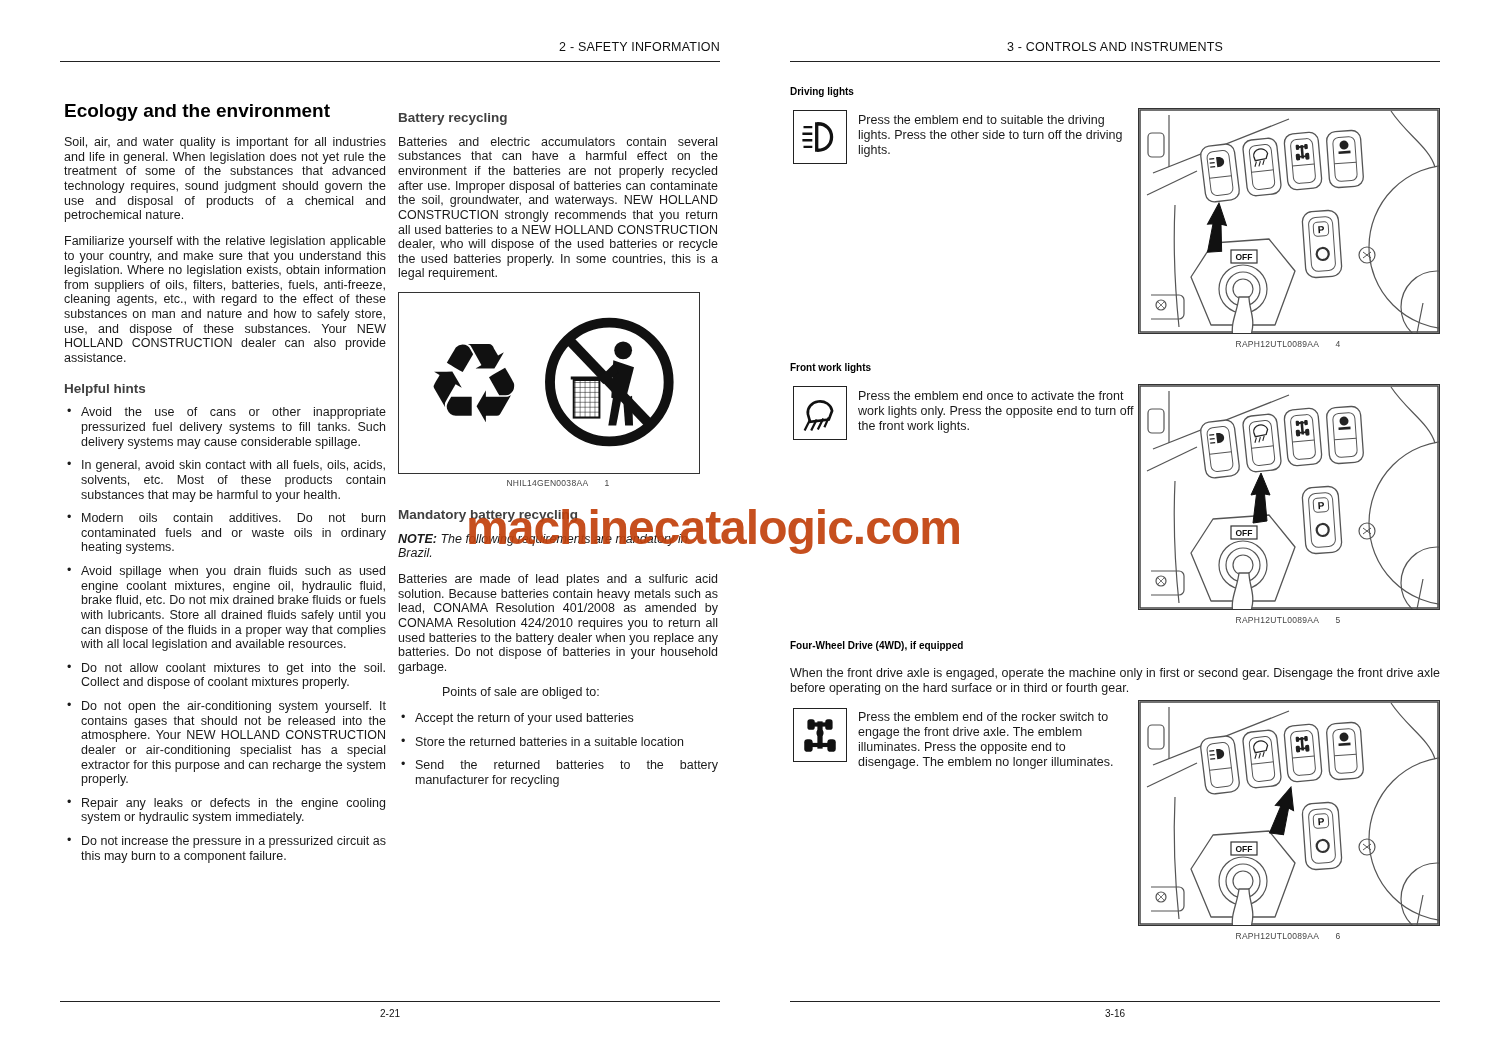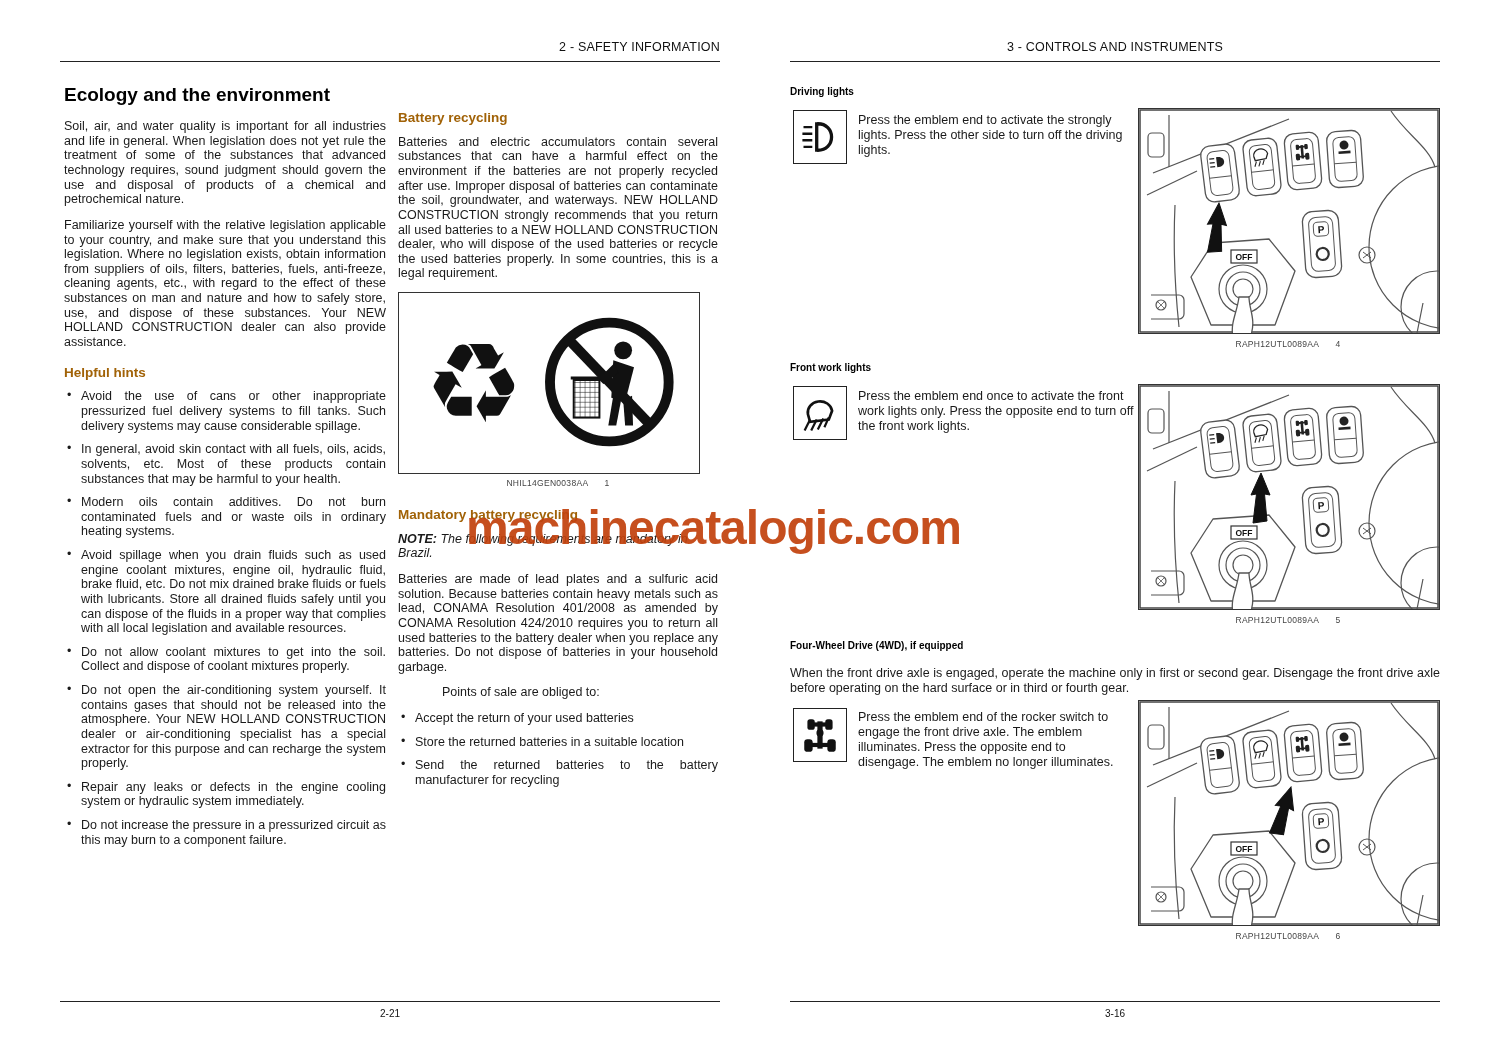--- a/index.html
+++ b/index.html
@@ -4,21 +4,21 @@
 <style>
   html,body{margin:0;padding:0;background:#fff;}
   body{width:1500px;height:1060px;position:relative;font-family:"Liberation Sans",sans-serif;color:#1a1a1a;overflow:hidden;}
   .abs{position:absolute;}
   .runhead{top:40px;font-size:12.5px;letter-spacing:.2px;text-align:center;color:#111;}
   .hrule{height:1px;background:#222;}
   .footline{top:1001px;}
   .pagenum{top:1008px;font-size:10px;text-align:center;color:#111;}
   .col{line-height:1.17;font-size:12.5px;}
   h1.title{font-size:19px;font-weight:bold;margin:0 0 13px 0;color:#000;}
-  h2.sec{font-size:13.5px;font-weight:bold;margin:15px 0 9px 0;color:#a16207;}
+  h2.sec{font-size:13.5px;font-weight:bold;margin:15px 0 9px 0;color:#404040;}
   h2.sec.first{margin-top:0;}
   p.body{margin:0 0 11px 0;text-align:justify;}
   p.body.nojust{text-align:left;margin-left:44px;}
   ul.hints{margin:0;padding:0;list-style:none;}
   ul.hints li{position:relative;padding-left:17px;margin-bottom:9px;text-align:justify;}
   ul.hints li::before{content:"\2022";position:absolute;left:3px;top:-1px;}
   .note{font-style:italic;margin:0 0 11px 0;}
   .note b{font-weight:bold;}
   .figbox{border:1px solid #333;background:#fff;}
   .figcap{font-size:8.5px;color:#444;letter-spacing:.3px;}
@@ -33,21 +33,21 @@
   svg text.svg-label{font-family:"Liberation Sans",sans-serif;font-weight:bold;fill:#111;text-anchor:middle;}
 </style>
 </head>
 <body>
 
 <div class="abs runhead" style="left:60px;width:660px;text-align:right;">2 - SAFETY INFORMATION</div>
 <div class="abs hrule" style="left:60px;top:61px;width:660px;"></div>
 <div class="abs runhead" style="left:790px;width:650px;">3 - CONTROLS AND INSTRUMENTS</div>
 <div class="abs hrule" style="left:790px;top:61px;width:650px;"></div>
 
-<div class="abs col" style="left:64px;top:84px;width:322px;">
+<div class="abs col" style="left:64px;top:100px;width:322px;">
   <h1 class="title">Ecology and the environment</h1>
   <p class="body">Soil, air, and water quality is important for all industries and life in general. When legislation does not yet rule the treatment of some of the substances that advanced technology requires, sound judgment should govern the use and disposal of products of a chemical and petrochemical nature.</p>
   <p class="body">Familiarize yourself with the relative legislation applicable to your country, and make sure that you understand this legislation. Where no legislation exists, obtain information from suppliers of oils, filters, batteries, fuels, anti-freeze, cleaning agents, etc., with regard to the effect of these substances on man and nature and how to safely store, use, and dispose of these substances. Your NEW HOLLAND CONSTRUCTION dealer can also provide assistance.</p>
   <h2 class="sec">Helpful hints</h2>
   <ul class="hints">
     <li>Avoid the use of cans or other inappropriate pressurized fuel delivery systems to fill tanks. Such delivery systems may cause considerable spillage.</li>
       <li>In general, avoid skin contact with all fuels, oils, acids, solvents, etc. Most of these products contain substances that may be harmful to your health.</li>
       <li>Modern oils contain additives. Do not burn contaminated fuels and or waste oils in ordinary heating systems.</li>
       <li>Avoid spillage when you drain fluids such as used engine coolant mixtures, engine oil, hydraulic fluid, brake fluid, etc. Do not mix drained brake fluids or fuels with lubricants. Store all drained fluids safely until you can dispose of the fluids in a proper way that complies with all local legislation and available resources.</li>
       <li>Do not allow coolant mixtures to get into the soil. Collect and dispose of coolant mixtures properly.</li>
@@ -101,21 +101,21 @@
   </ul>
 </div>
 
 <div class="abs sechead" style="left:790px;top:86px;">Driving lights</div>
 <div class="abs iconbox" style="left:793px;top:110px;">
   <svg viewBox="0 0 40 40" width="44" height="44">
     <path d="M17,8 C35,7 35,33 17,32 Z" fill="none" stroke="#111" stroke-width="3"></path>
     <path d="M5,11 h8 M4,17 h9 M4,23 h9 M5,29 h8" stroke="#111" stroke-width="2.2"></path>
   </svg>
 </div>
-<div class="abs sectext" style="left:858px;top:113px;width:280px;">Press the emblem end to activate the strongly lights. Press the other side to turn off the driving lights.</div>
+<div class="abs sectext" style="left:858px;top:113px;width:280px;">Press the emblem end to suitable the driving lights. Press the other side to turn off the driving lights.</div>
 
 <div class="abs panel-fig" style="left:1138px;top:108px;"><svg viewBox="0 0 300 224" width="300" height="224" class="figbox">
     <rect x="1" y="1" width="298" height="222" fill="#fff" stroke="#444" stroke-width="1.5"></rect>
     <g stroke="#555" stroke-width="1.2" fill="none">
       <path d="M14,64 L150,10"></path>
       <path d="M8,86 L58,62"></path>
       <rect x="9" y="24" width="16" height="24" rx="4"></rect>
       <path d="M30,6 V58"></path>
       <path d="M36,96 C34,140 36,180 40,218"></path>
       <path d="M252,2 C268,26 290,38 296,58"></path>

